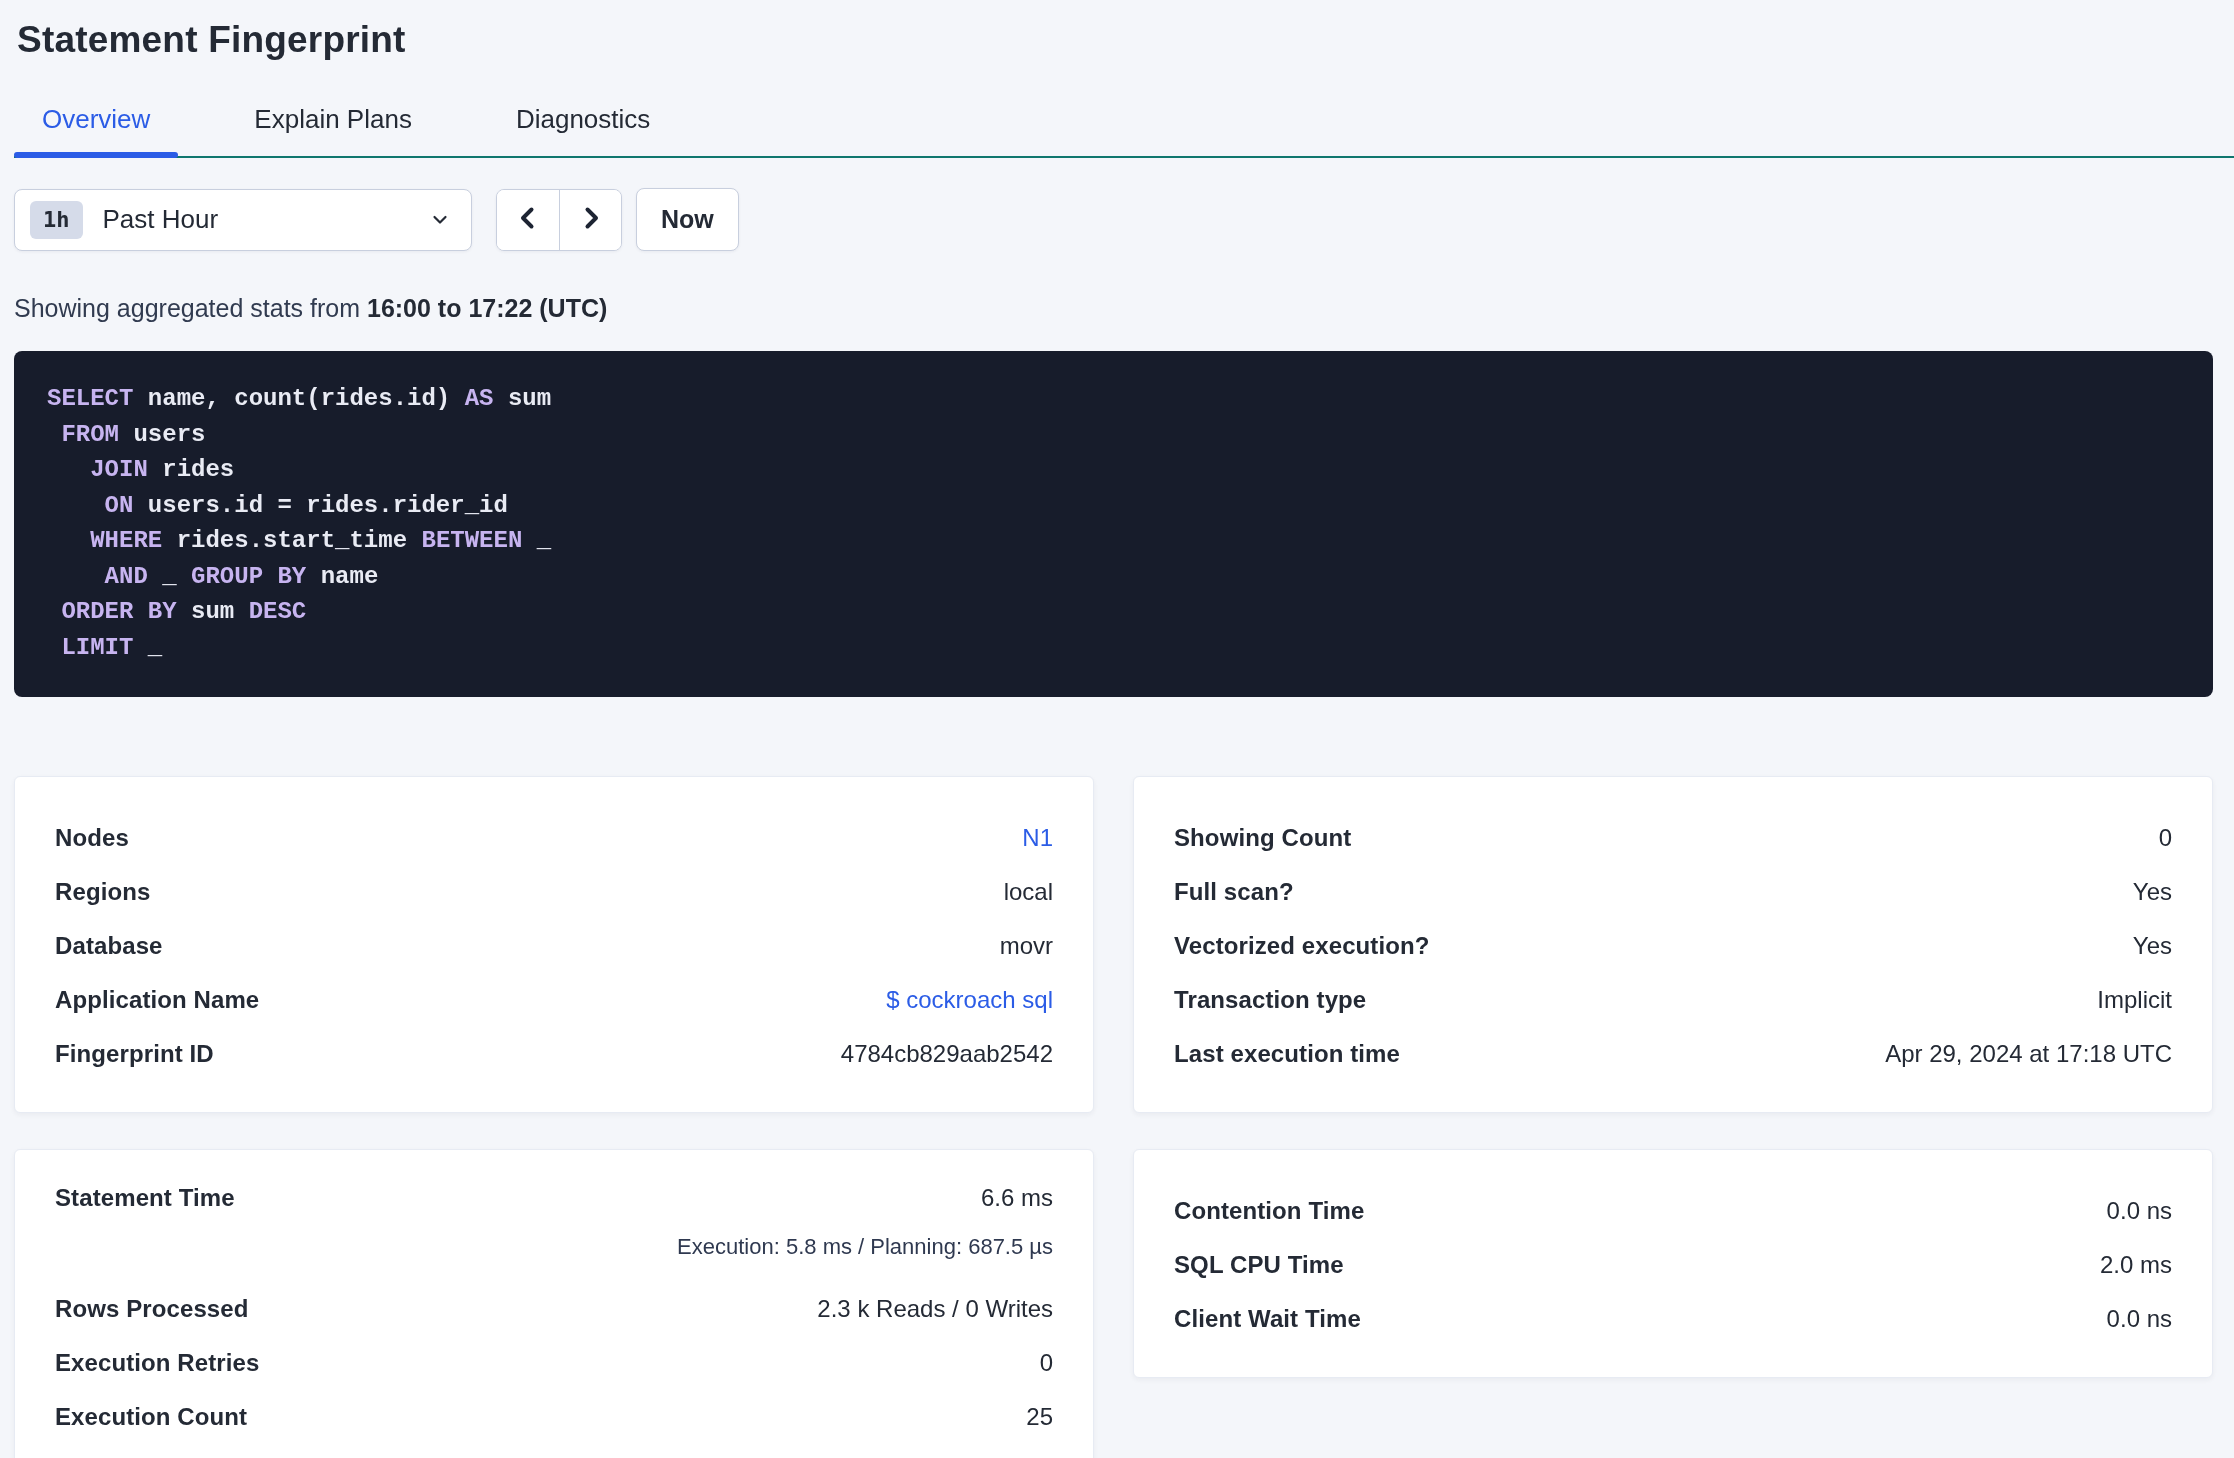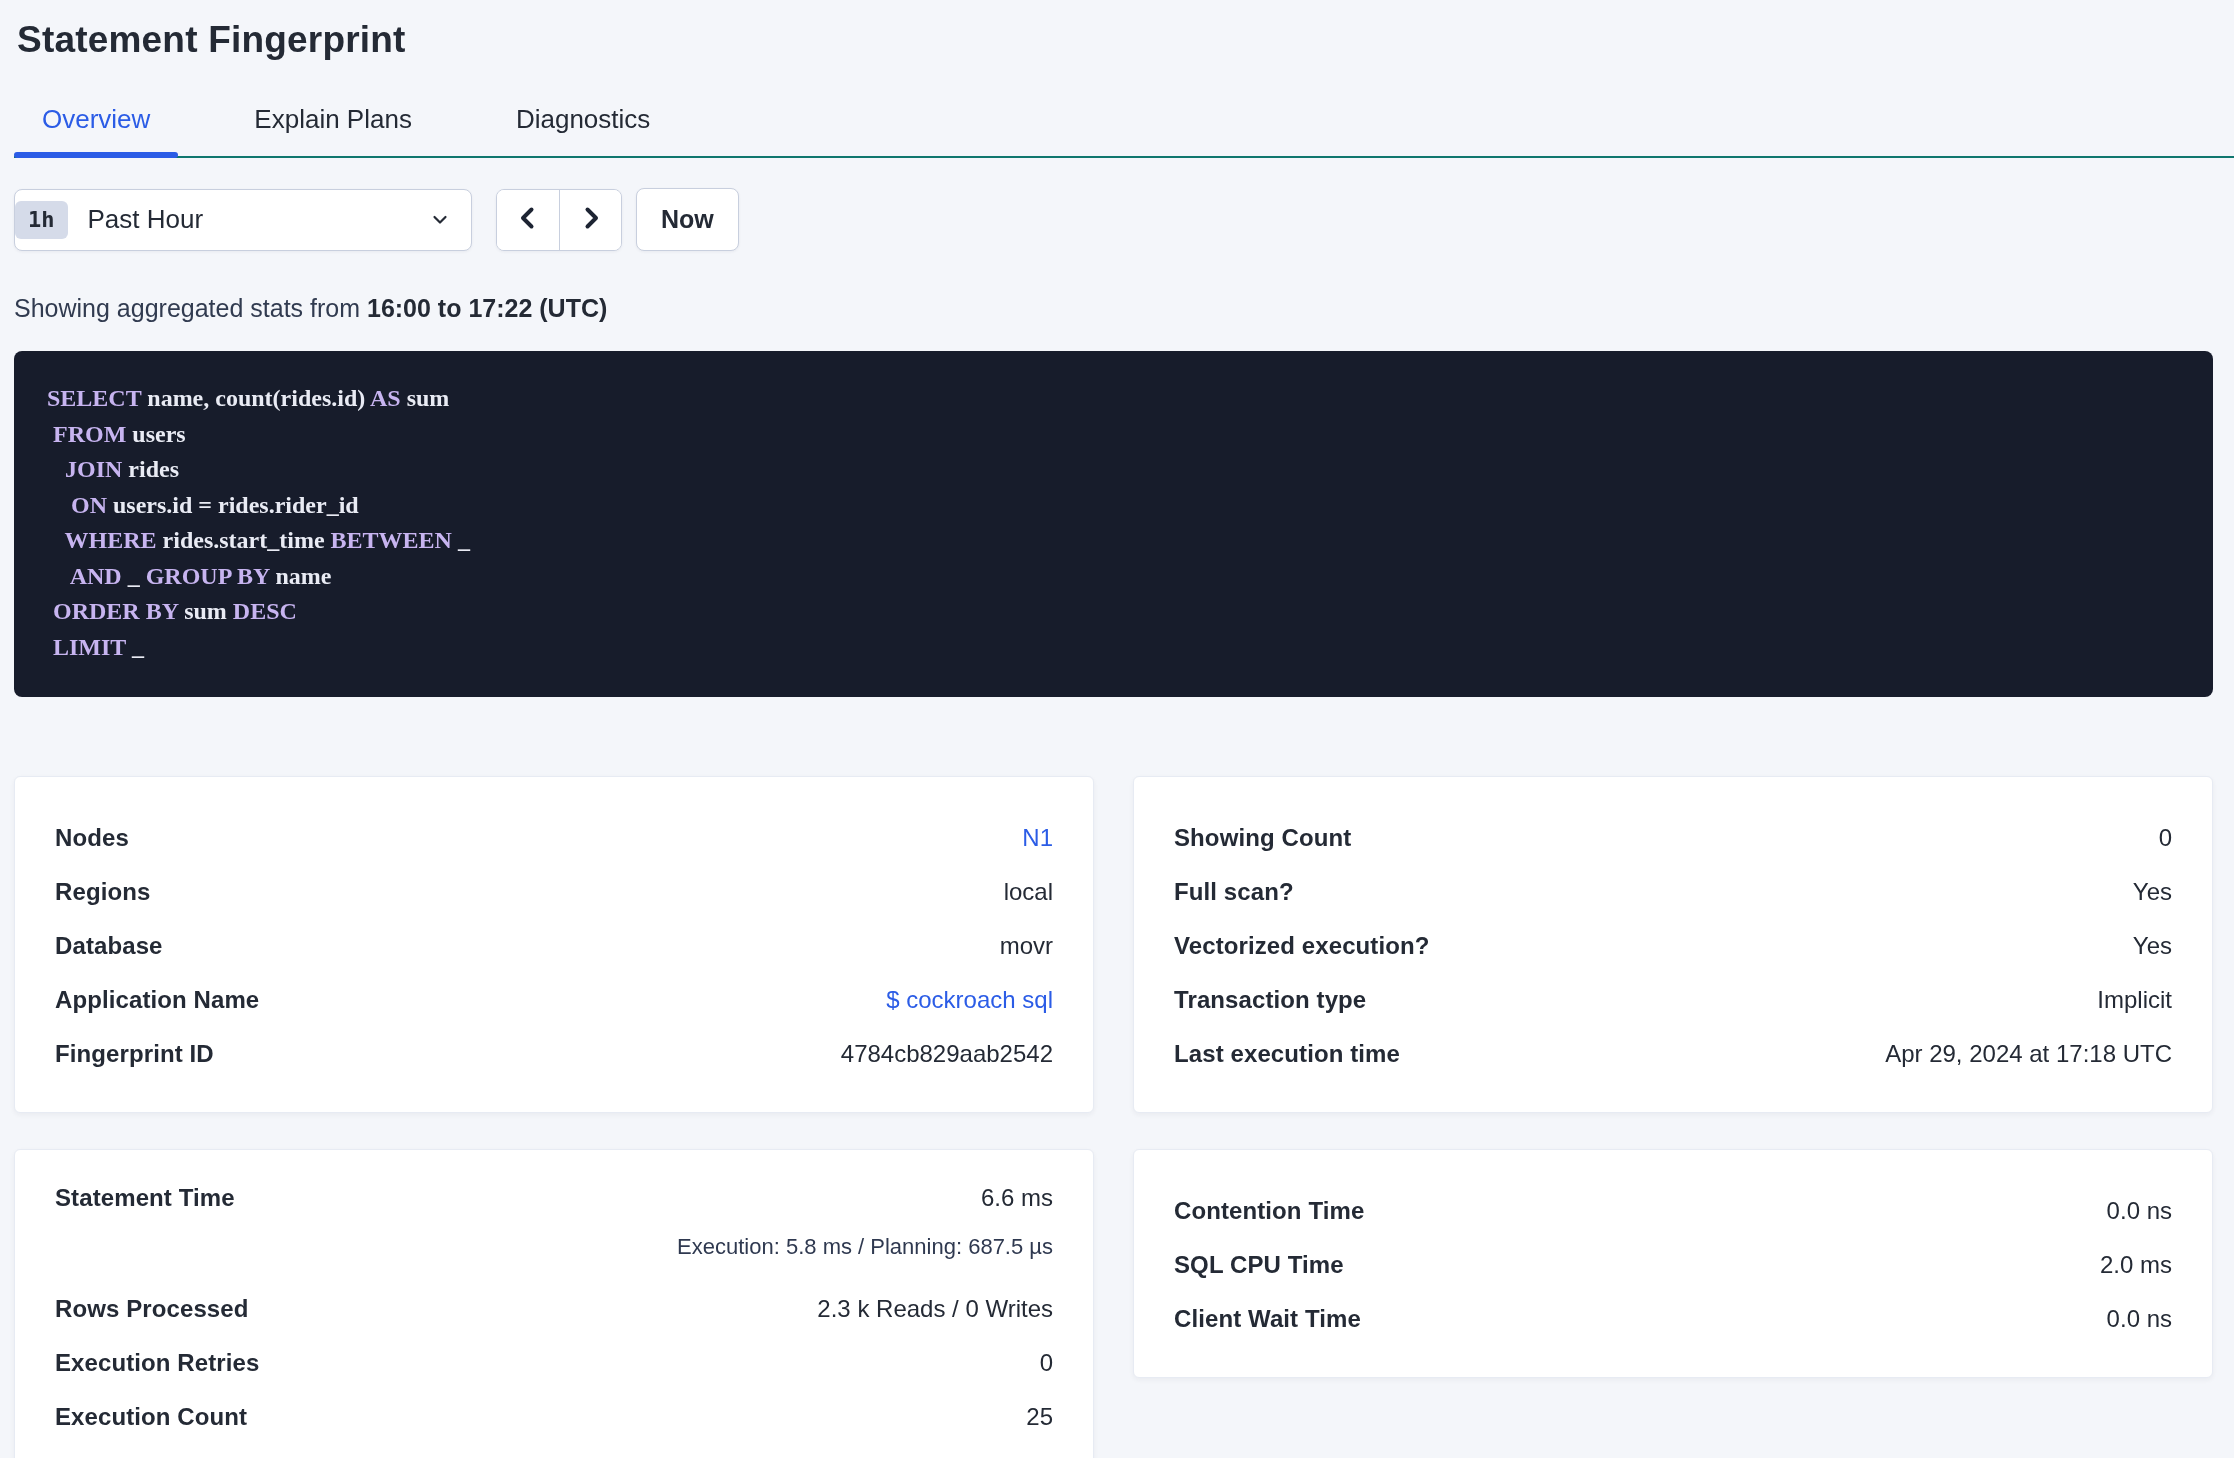--- a/index.html
+++ b/index.html
@@ -19,35 +19,35 @@
   .tab { position:relative; font-size:26px; color:#242A35; padding:0 28px 22px 28px; margin-right:48px; line-height:30px; cursor:pointer; }
   .tab.active { color:#2B5CE6; }
   .tab.active::after { content:""; position:absolute; left:0; right:0; bottom:-2px; height:6px; background:#2B5CE6; border-radius:3px; }
 
   
   .controls { display:flex; align-items:center; margin-top:30px; }
   .dropdown {
     width:458px; height:62px; background:#FFFFFF; border:1px solid #C8CFDE; border-radius:8px;
     display:flex; align-items:center; cursor:pointer; box-shadow:0 1px 3px rgba(33,42,64,.06);
   }
-  .badge { background:#D5DBE9; color:#242A35; font-weight:700; font-size:22px; font-family:"DejaVu Sans Mono", monospace; padding:8px 13px; border-radius:6px; line-height:22px; }
+  .badge { background:#D5DBE9; color:#242A35; font-weight:700; font-size:22px; font-family:"DejaVu Sans Mono", monospace; padding:8px 13px; border-radius:6px; margin-left:15px; line-height:22px; }
   .dd-label { font-size:26px; margin-left:20px; flex:1; }
   .dd-caret { margin-right:20px; display:flex; }
   .nav-group { display:flex; height:62px; background:#FFFFFF; border:1px solid #C8CFDE; border-radius:8px; margin-left:24px; overflow:hidden; box-shadow:0 1px 3px rgba(33,42,64,.06); }
   .nav-btn { width:62px; height:100%; background:#FFFFFF; border:none; display:flex; align-items:center; justify-content:center; cursor:pointer; }
   .nav-btn + .nav-btn { border-left:1px solid #C8CFDE; }
   .now-btn { height:63px; min-width:94px; padding:0 24px; margin-left:14px; background:#FFFFFF; border:1px solid #C8CFDE; border-radius:8px; font-family:inherit; font-size:25px; font-weight:600; color:#242A35; cursor:pointer; box-shadow:0 1px 3px rgba(33,42,64,.06); }
 
   
   .stats-line { margin-top:42px; font-size:25px; color:#313B50; line-height:30px; }
   .stats-line .b { font-weight:700; color:#242A35; }
 
   
   .sql-box { margin-top:28px; background:#171C2B; border-radius:8px; height:346px; padding:30px 30px 0 33px; overflow:hidden; }
-  .code { font-family:Liberation Serif, serif; font-size:24px; font-weight:700; line-height:35.5px; color:#E9EBF4; white-space:pre; }
+  .code { font-family:Liberation Mono, monospace; font-size:24px; font-weight:700; line-height:35.5px; color:#E9EBF4; white-space:pre; }
   .code .kw { color:#C7B4F0; }
 
   
   .cards { display:grid; grid-template-columns:1080px 1080px; column-gap:39px; row-gap:36px; margin-top:79px; align-items:start; }
   .card { background:#FFFFFF; border:1px solid #E7EBF3; border-radius:6px; box-shadow:0 2px 5px rgba(36,42,53,.05); padding:34px 40px 31px 40px; }
   .card.tall { padding-bottom:39px; }
   .row { display:flex; justify-content:space-between; align-items:center; height:54px; }
   .row-tall { height:80px; align-items:flex-start; margin-bottom:18px; }
   .lbl { font-size:24px; font-weight:700; color:#242A35; letter-spacing:.1px; }
   .val { font-size:24px; font-weight:400; color:#242A35; text-align:right; }

